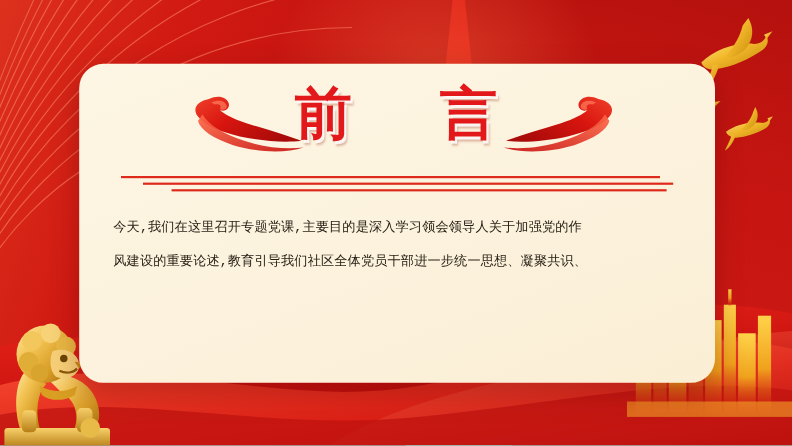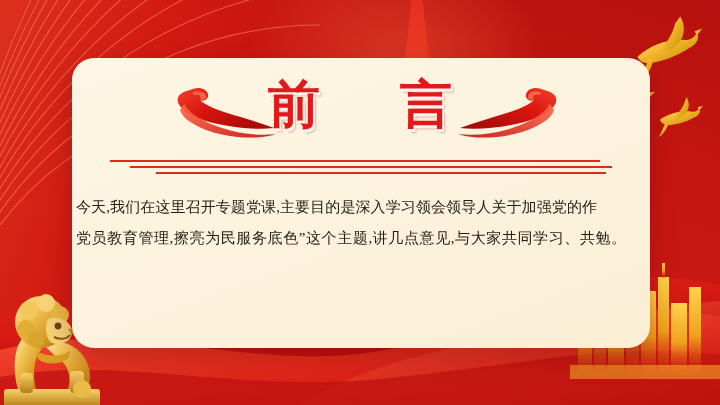--- a/index.html
+++ b/index.html
@@ -80,23 +80,23 @@
 
   
   .rules{position:absolute;left:110px;top:160px;width:500px;height:20px;}
   .rule{position:absolute;height:2px;background:#de2a1c;}
   .rule.r1{left:0px;  top:0px;  width:490px;}
   .rule.r2{left:20px; top:6px;  width:482px;}
   .rule.r3{left:46px; top:12px; width:450px;}
 
   
   .body-text{
-    position:absolute;left:76px;top:192px;width:550px;
-    font-family:Liberation Serif, serif;
-    font-size:15px;
+    position:absolute;left:103px;top:192px;width:550px;
+    font-family:Liberation Mono, monospace;
+    font-size:12px;
     line-height:31px;
     color:#241c12;
     letter-spacing:.1px;
     text-align:justify;
   }
   .body-text p{margin:0;white-space:nowrap;}
   .body-text p.last{letter-spacing:.6px;}
 </style>
 </head>
 <body>
@@ -289,16 +289,16 @@
   <div class="title">前　言</div>
 
   <div class="rules">
     <div class="rule r1"></div>
     <div class="rule r2"></div>
     <div class="rule r3"></div>
   </div>
 
   <div class="body-text">
     <p>今天,我们在这里召开专题党课,主要目的是深入学习领会领导人关于加强党的作</p>
-    <p class="last">党员教育管理,擦亮为民服务底色”这个主题,讲几点意见,与大家共同学习、共勉。</p>
+    <p>风建设的重要论述,教育引导我们社区全体党员干部进一步统一思想、凝聚共识、</p>
   </div>
 
 </div>
 
 </body></html>

